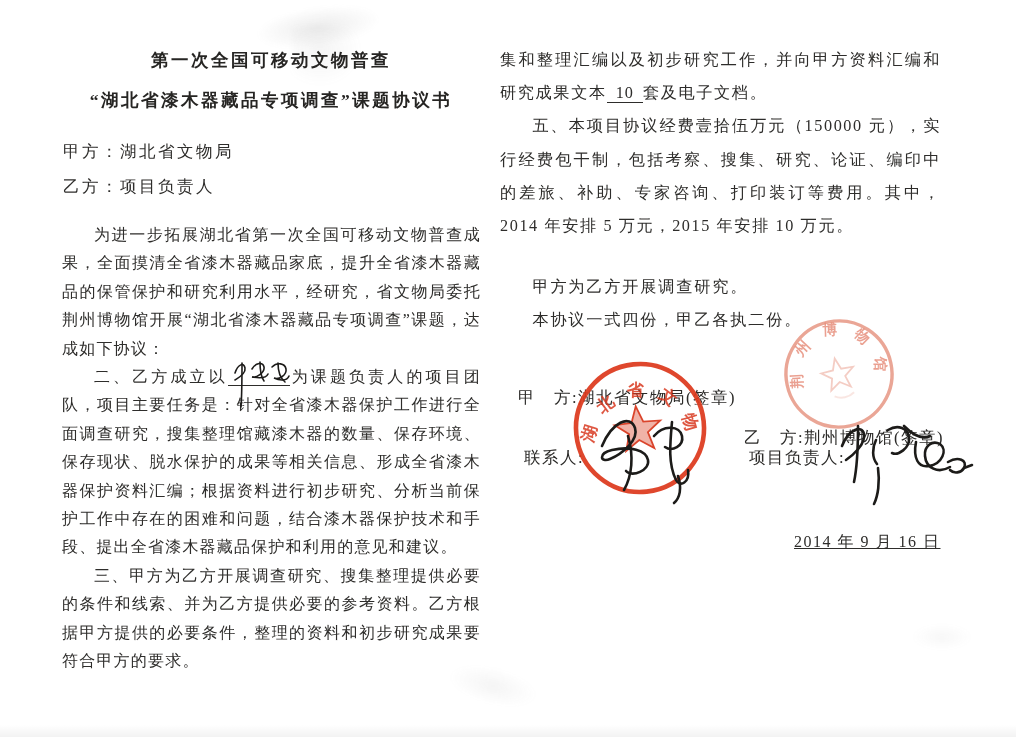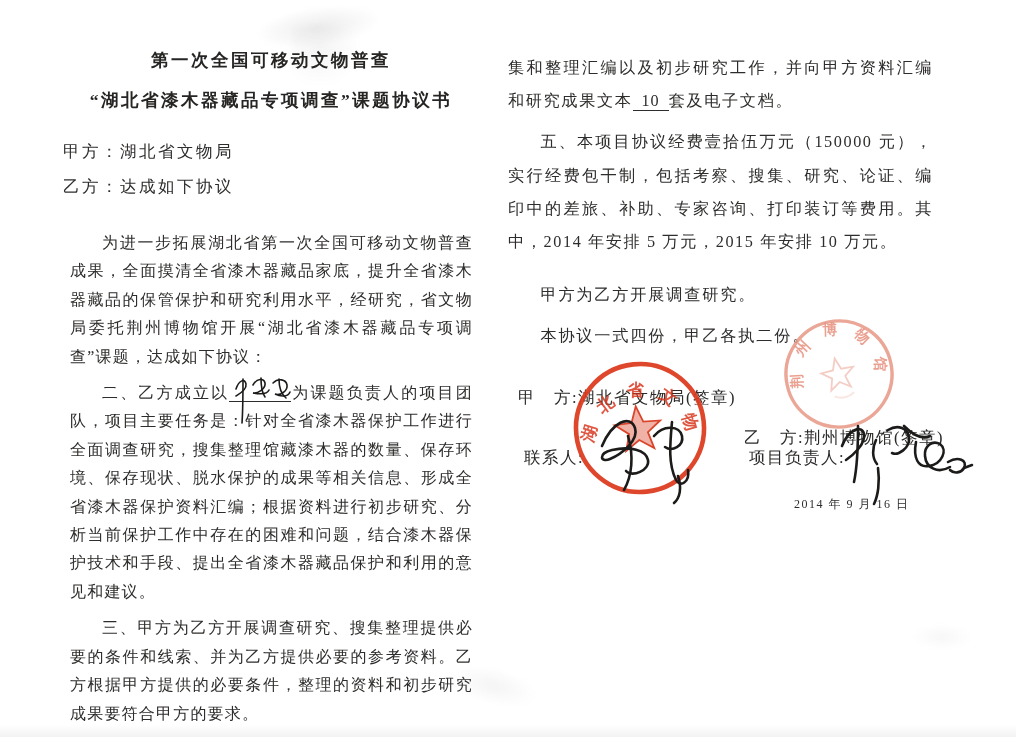--- a/index.html
+++ b/index.html
@@ -18,21 +18,21 @@
            font-weight: bold; font-size: 17.5px; letter-spacing: 2.5px; color: #262523; }
   .title-1 { top: 48px; }
   .title-2 { top: 88px; }
   .party-line { position: absolute; left: 63px; font-size: 16.5px; letter-spacing: 2.5px; }
   .party-a { top: 141px; font-family: Liberation Mono, monospace; }
   .party-b { top: 176px; }
 
   .left-body { position: absolute; left: 62px; top: 221px; width: 419px;
                font-size: 16px; line-height: 28.4px; letter-spacing: 1.2px;
                text-align: justify; }
-  .left-body p, .right-body p, .right-close p { margin: 8px; text-indent: 2em; }
+  .left-body p, .right-body p, .right-close p { margin: 0; text-indent: 2em; }
 
   .blank-num { border-bottom: 1px solid #2e2d2b; padding: 0 9px; letter-spacing: 1px; }
 
   .hw-inline { display: inline-block; width: 62px; height: 22px;
                border-bottom: 1.2px solid #2e2d2b; vertical-align: -4px;
                position: relative; }
   .hw-inline svg { position: absolute; left: 2px; top: -4px; overflow: visible; }
 
   
   .right-body { position: absolute; left: 500px; top: 44px; width: 441px;
@@ -40,21 +40,21 @@
                 text-align: justify; }
   .right-body p.cont { text-indent: 0; }
   .right-close { position: absolute; left: 500px; top: 271px; width: 441px;
                  font-size: 16.2px; line-height: 33px; letter-spacing: 1.8px; }
 
   .sig-label { position: absolute; font-size: 16.5px; letter-spacing: 1.5px; color: #2b2a28; }
   .sig-a   { left: 518px; top: 387px; }
   .sig-b   { left: 744px; top: 387px; margin-top: 40px; }
   .contact { left: 524px; top: 447px; }
   .leader  { left: 749px; top: 447px; }
-  .date-line { position: absolute; left: 794px; top: 496px; font-size: 12px; letter-spacing: 1.5px; }
+  .date-line { position: absolute; left: 794px; top: 532px; font-size: 16px; letter-spacing: 1.5px; text-decoration: underline; }
 
   .seal, .handsig { position: absolute; }
   .seal svg, .handsig svg { overflow: visible; }
   .seal-text { font-family: "Liberation Serif", "DejaVu Serif", serif; font-weight: bold; }
 
   
   .smudge { position: absolute; pointer-events: none; }
   .smudge-1 { left: 253px; top: 6px; width: 130px; height: 42px;
               background: radial-gradient(ellipse at 50% 50%, rgba(110,110,110,0.13), transparent 68%);
               filter: blur(1.5px); transform: rotate(-8deg); }
@@ -78,21 +78,21 @@
   <div class="smudge smudge-1"></div>
   <div class="smudge smudge-2"></div>
   <div class="smudge smudge-3"></div>
   <div class="smudge smudge-4"></div>
   <div class="edge-shadow"></div>
 
   <div class="title title-1">第一次全国可移动文物普查</div>
   <div class="title title-2">“湖北省漆木器藏品专项调查”课题协议书</div>
 
   <div class="party-line party-a">甲方：湖北省文物局</div>
-  <div class="party-line party-b">乙方：达成如下协议</div>
+  <div class="party-line party-b">乙方：项目负责人</div>
 
   <div class="left-body">
     <p>为进一步拓展湖北省第一次全国可移动文物普查成果，全面摸清全省漆木器藏品家底，提升全省漆木器藏品的保管保护和研究利用水平，经研究，省文物局委托荆州博物馆开展“湖北省漆木器藏品专项调查”课题，达成如下协议：</p>
     <p><span>二、乙方成立以</span><span class="hw-inline"><svg width="60" height="26" viewBox="0 0 60 26">
             <g fill="none" stroke="#1c1b19" stroke-width="1.6" stroke-linecap="round">
               <path d="M5,14 C8,5 14,3 15,9 C16,15 8,19 5,21"></path>
               <path d="M12,4 C12,18 12,34 11,48"></path>
               <path d="M22,10 C26,3 33,3 34,8 C35,14 26,19 22,18 C28,19 36,20 38,15"></path>
               <path d="M30,3 C30,10 31,18 34,22"></path>
               <path d="M42,8 C47,3 55,4 56,10 C57,16 49,21 44,19 C50,22 57,22 59,17"></path>

